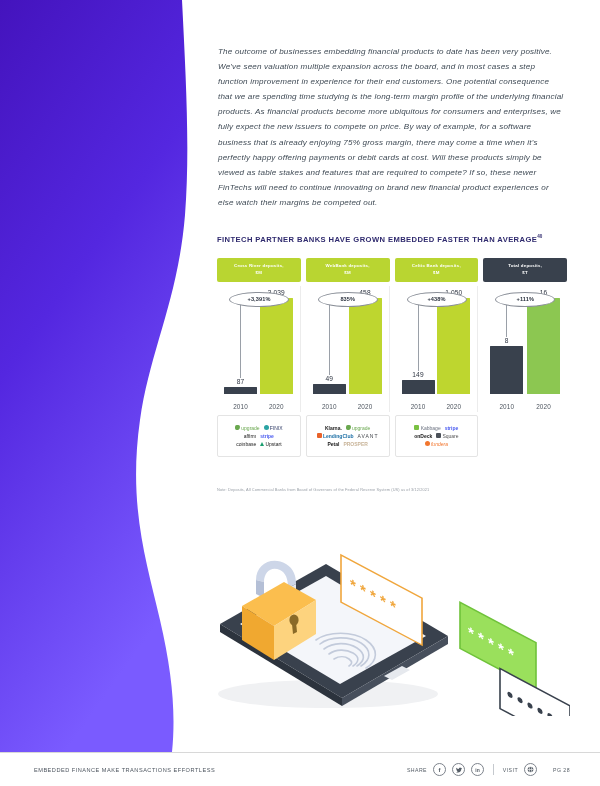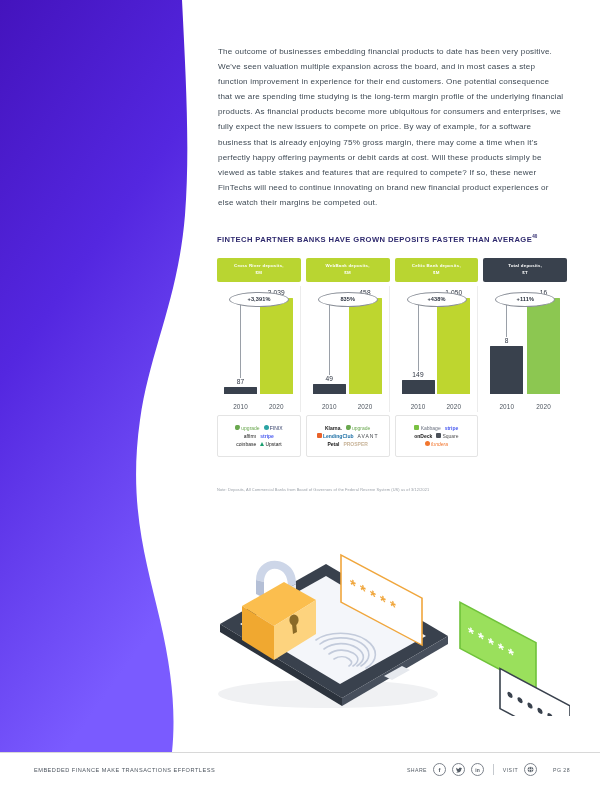--- a/index.html
+++ b/index.html
@@ -8,21 +8,21 @@
     font-family:"Liberation Sans", sans-serif;
     overflow:hidden;position:relative;
   }
   .page{position:absolute;inset:0;background:#fff;overflow:hidden;}
 
   
   .purple-shape{position:absolute;left:0;top:0;width:210px;height:752px;overflow:hidden;}
   .purple-shape svg{display:block;}
 
   
-  .content{position:absolute;left:218px;top:44px;width:346px;}
+  .content{position:absolute;left:218px;top:44px;width:346px;font-style:italic;}
   .para{
     font-size:8.1px;line-height:15.1px;color:#3f4a55;
     text-align:left;letter-spacing:.18px;margin:0;
   }
 
   
   .chart-block{position:absolute;left:217px;top:234px;width:350px;}
   .chart-title{
     font-size:7.6px;font-weight:700;color:#2f2a6e;letter-spacing:.42px;
     margin:0 0 14px 0;white-space:nowrap;
@@ -142,21 +142,21 @@
       <path d="M0,0 L182,0 C186,80 190,150 185,215 C178,300 150,350 140,420 C128,505 146,560 160,620 C172,672 176,712 172,752 L0,752 Z" fill="url(#pg)"></path>
     </svg>
   </div>
 
   <div class="content">
     <p class="para">The outcome of businesses embedding financial products to date has been very positive. We've seen valuation multiple expansion across the board, and in most cases a step function improvement in experience for their end customers. One potential consequence that we are spending time studying is the long-term margin profile of the underlying financial products. As financial products become more ubiquitous for consumers and enterprises, we fully expect the new issuers to compete on price. By way of example, for a software business that is already enjoying 75% gross margin, there may come a time when it's perfectly happy offering payments or debit cards at cost. Will these products simply be viewed as table stakes and features that are required to compete? If so, these newer FinTechs will need to continue innovating on brand new financial product experiences or else watch their margins be competed out.</p>
   </div>
 
   <div class="chart-block">
     <div class="chart-title">
-      <span>FINTECH PARTNER BANKS HAVE GROWN DEPOSITS FASTER THAN AVERAGE</span><sup>40</sup>
+      <span>FINTECH PARTNER BANKS HAVE GROWN EMBEDDED FASTER THAN AVERAGE</span><sup>40</sup>
     </div>
     <div class="panels" id="panels">
         <div class="panel">
           <div class="panel-head green">
             <div><span>Cross River deposits,</span><br><span>$M</span></div>
           </div>
           <div class="panel-body">
             <div class="bubble">+3,391%</div>
             <div class="conn-v-left" style="left: 23px; top: 12px; height: 80px;"></div>
             <div class="conn-v-right" style="right: 23px; top: 12px; height: 4px;"></div>

